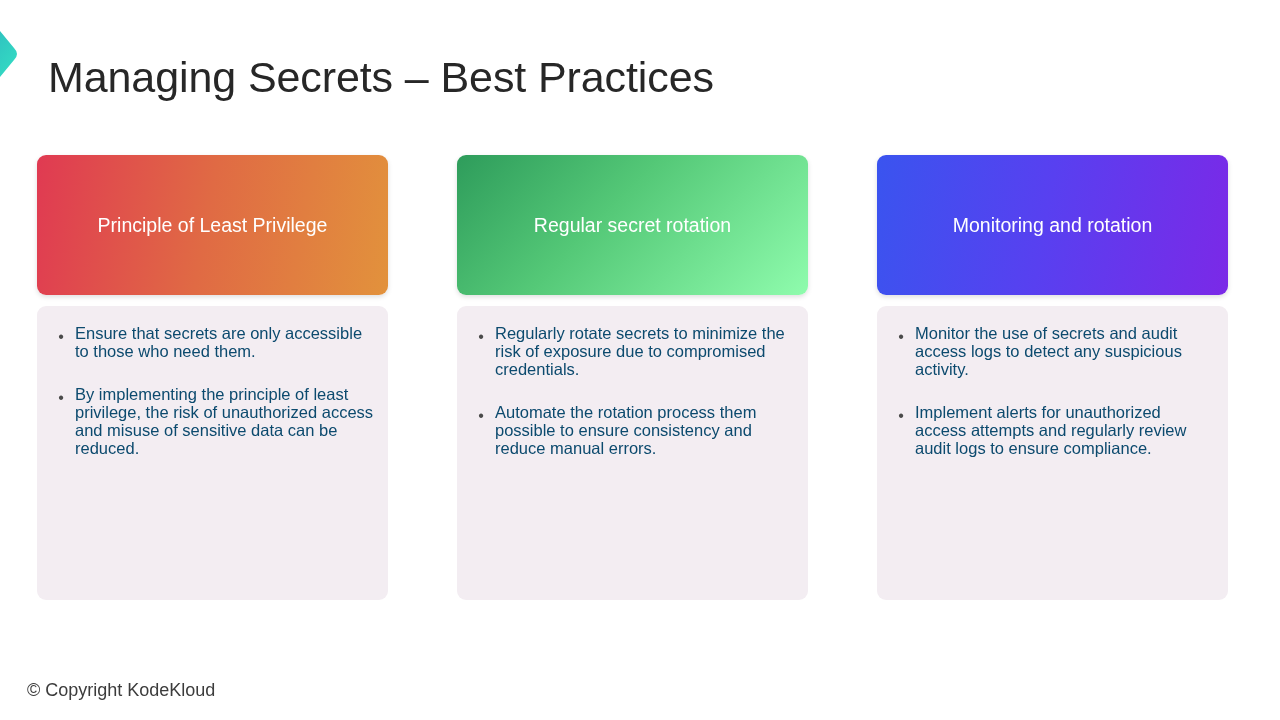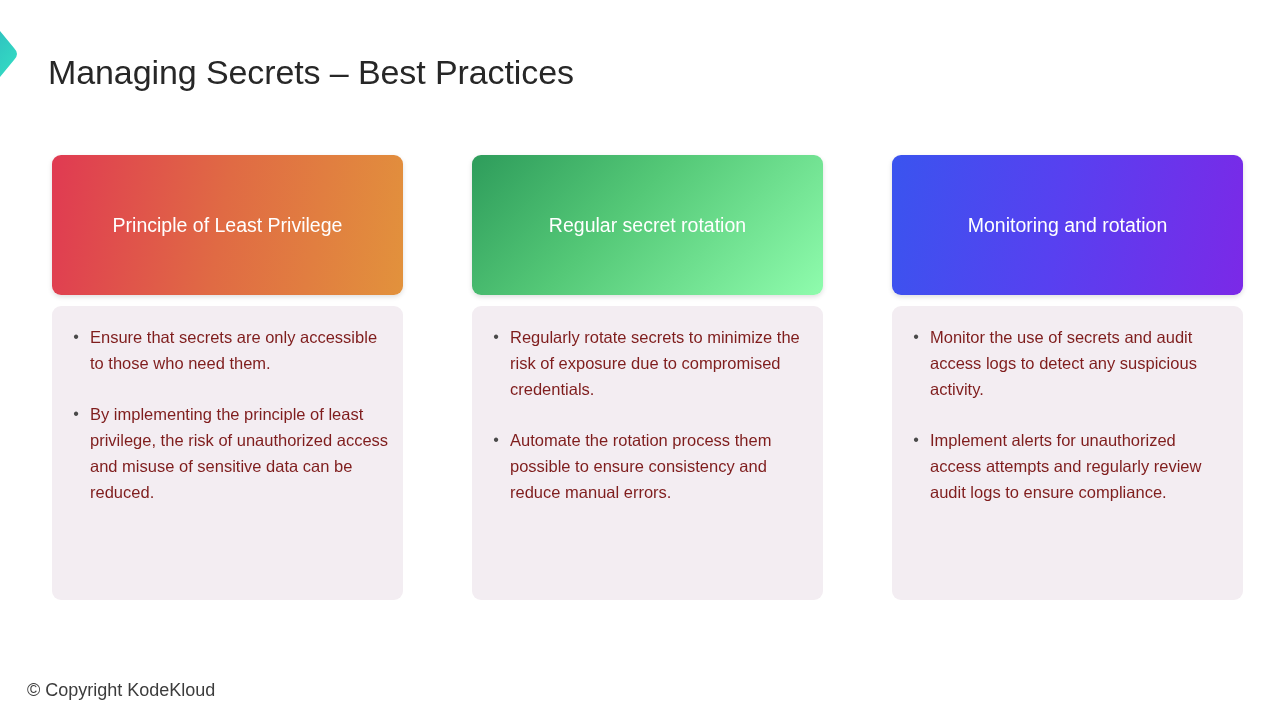--- a/index.html
+++ b/index.html
@@ -22,31 +22,31 @@
     position:absolute;
     left:-26px; top:-4px;
     width:70px; height:116px;
     pointer-events:none;
   }
 
   
   .slide-title {
     position:absolute;
     left:48px; top:53px;
-    font-size:34px;
+    font-size:43px;
     font-weight:400;
     letter-spacing:-0.1px;
     color:#272727;
     white-space:nowrap;
   }
 
   
   .cards-row {
     position:absolute;
-    left:52px; top:155px;
+    left:37px; top:155px;
     width:1191px;
     display:flex;
     justify-content:space-between;
   }
 
   .card {
     width:351px;
     display:flex;
     flex-direction:column;
   }
@@ -90,23 +90,23 @@
     flex:0 0 auto;
     width:28px;
     color:#4a4a4a;
     font-size:16px;
     line-height:25.6px;
     text-align:center;
   }
 
   .bullet-text {
     flex:1 1 auto;
-    color:#7f1d1d;
+    color:#0c4a6e;
     font-size:16.5px;
-    line-height:26px;
+    line-height:18px;
     font-weight:400;
   }
 
   
   .card-0 .card-header { background:linear-gradient(100deg,#e03a52 0%,#e06a44 48%,#e2923c 100%); }
   .card-1 .card-header { background:linear-gradient(135deg,#2e9c5b 0%,#54c877 42%,#8ffcad 100%); }
   .card-2 .card-header { background:linear-gradient(100deg,#3a54ef 0%,#5840f0 48%,#7b29e7 100%); }
 
   
   .footer-copyright {

